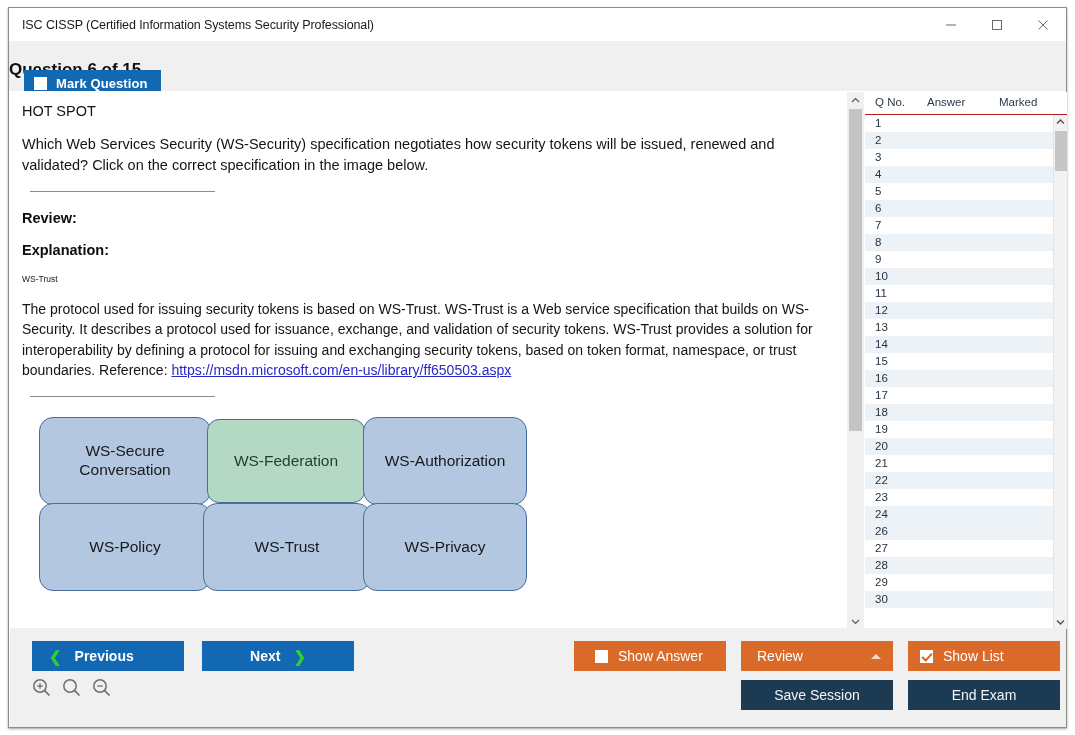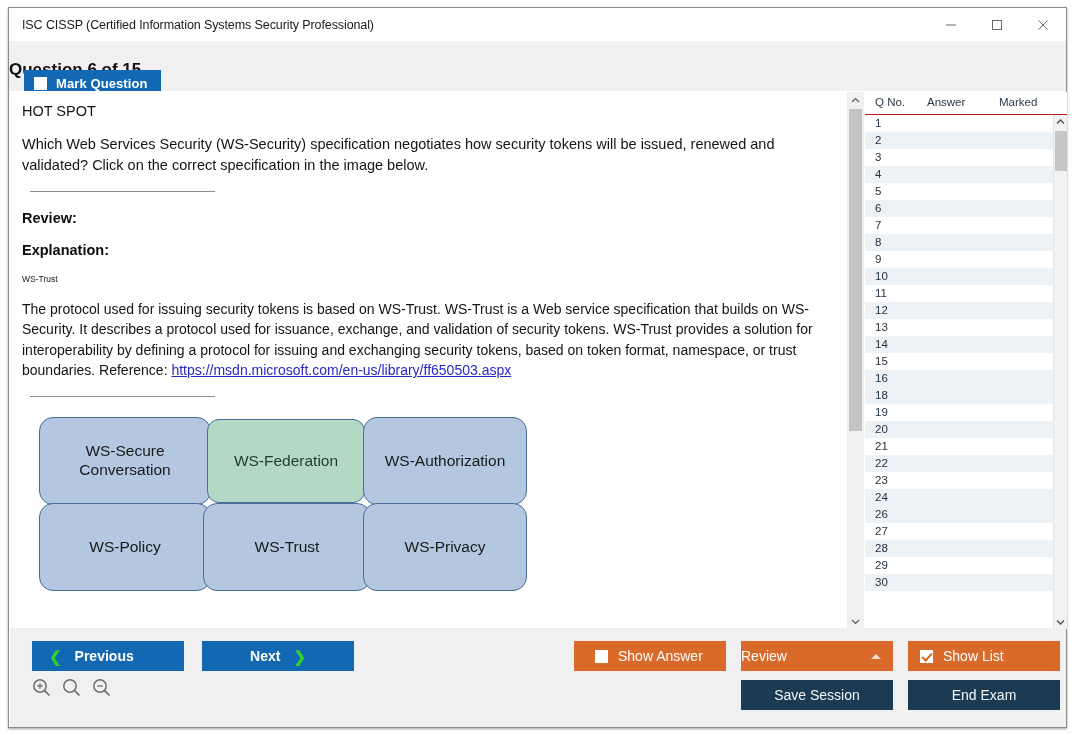--- a/index.html
+++ b/index.html
@@ -407,21 +407,21 @@
   .caret-up {
     width: 0; height: 0;
     border-left: 5px solid transparent;
     border-right: 5px solid transparent;
     border-bottom: 5px solid #f6dcc9;
   }
 
   #btn-prev  { left: 22px;  top: 13px; width: 152px; padding-left: 17px; }
   #btn-next  { left: 192px; top: 13px; width: 152px; justify-content: center; }
   #btn-show-answer { left: 564px; top: 13px; width: 152px; padding-left: 21px; }
-  #btn-review { left: 731px; top: 13px; width: 152px; padding-left: 0; }
+  #btn-review { left: 731px; top: 13px; width: 152px; padding-left: 16px; }
   #btn-show-list { left: 898px; top: 13px; width: 152px; padding-left: 12px; }
   #btn-save-session { left: 731px; top: 52px; width: 152px; }
   #btn-end-exam { left: 898px; top: 52px; width: 152px; }
 
   .prev-label { margin-left: 13px; }
   .next-label { margin-right: 13px; }
   .orange-label { margin-left: 10px; }
   .review-label { margin-left: 0; flex: 1; }
 
   .zoomrow {
@@ -617,20 +617,25 @@
           <div class="qrow">
             <span class="qno">15</span>
             <span class="qans"></span>
             <span class="qmark"></span>
           </div>
           <div class="qrow alt">
             <span class="qno">16</span>
             <span class="qans"></span>
             <span class="qmark"></span>
           </div>
+          <div class="qrow">
+            <span class="qno">17</span>
+            <span class="qans"></span>
+            <span class="qmark"></span>
+          </div>
           <div class="qrow alt">
             <span class="qno">18</span>
             <span class="qans"></span>
             <span class="qmark"></span>
           </div>
           <div class="qrow">
             <span class="qno">19</span>
             <span class="qans"></span>
             <span class="qmark"></span>
           </div>

